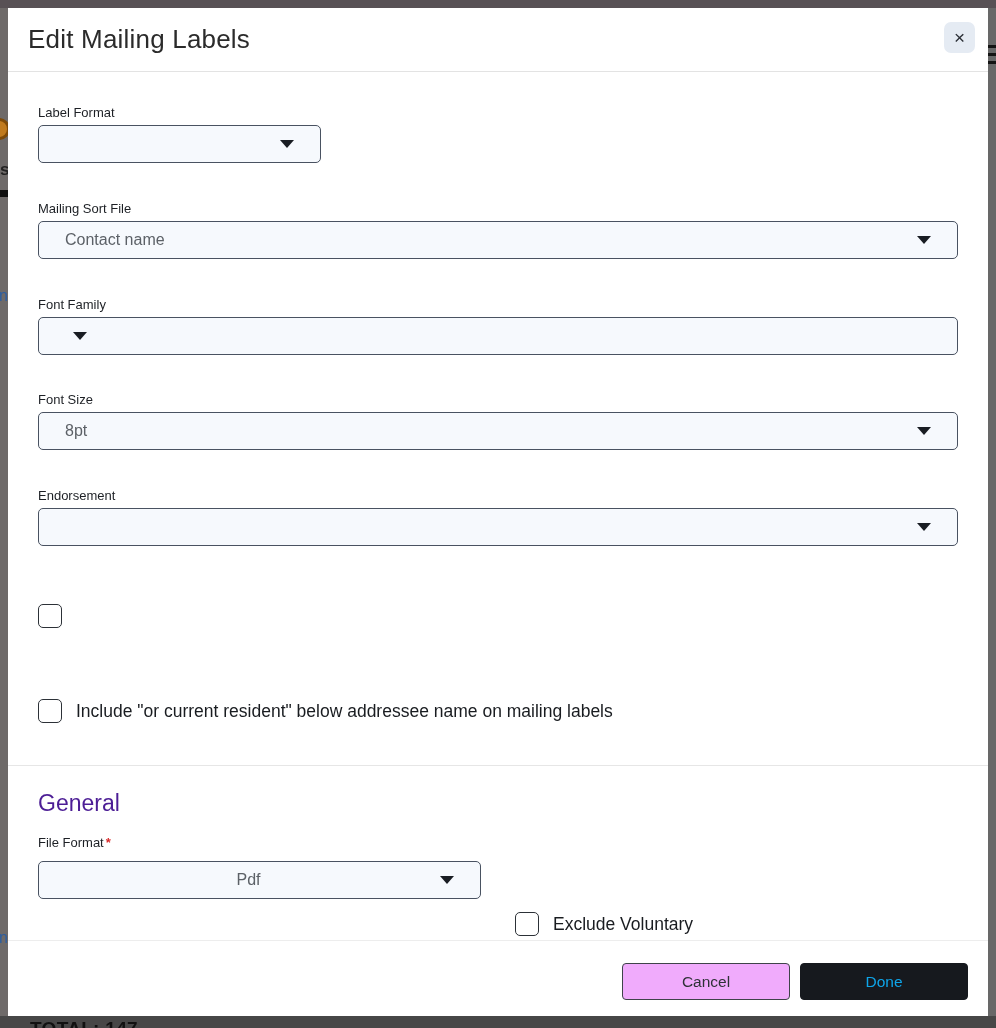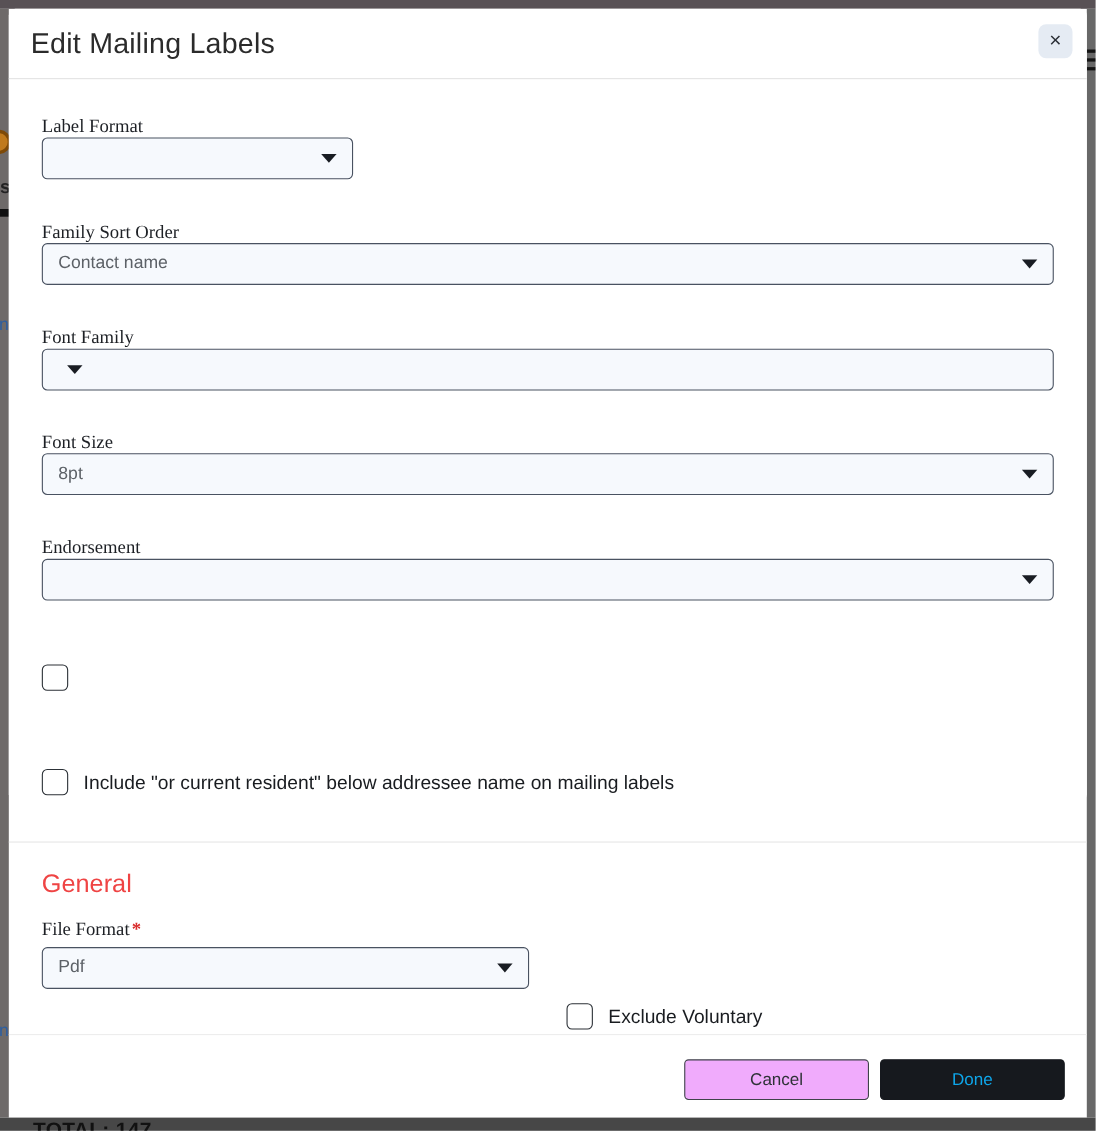--- a/index.html
+++ b/index.html
@@ -50,56 +50,56 @@
     position: absolute; left: 936px; top: 14px; width: 31px; height: 31px;
     background: #e5ebf3; border: none; border-radius: 7px;
     font-size: 19px; color: #2b2f36; cursor: pointer;
     display: flex; align-items: center; justify-content: center;
     font-family: "Liberation Sans", sans-serif;
   }
 
   
   .field-label {
     position: absolute; left: 30px;
-    font-size: 17px; color: #1d2025; font-weight: 500; font-family: Liberation Serif, serif;
+    font-size: 13px; color: #1d2025; font-weight: 500;
   }
   .required-star { color: #d92b2b; font-weight: 700; margin-left: 2px; }
 
   .select-control {
     position: absolute; left: 30px; height: 38px;
     background: #f6f9fd; border: 1px solid #495261; border-radius: 5px;
     display: flex; align-items: center;
-    padding: 0 14px; cursor: pointer;
+    padding: 0 26px; cursor: pointer;
   }
   .select-value { font-size: 16px; color: #5c6167; flex: 1; white-space: nowrap; overflow: hidden; }
   .select-arrow {
     width: 0; height: 0; margin-left: 8px;
     border-left: 7px solid transparent; border-right: 7px solid transparent;
     border-top: 8px solid #191d23;
   }
   .w-full  { width: 920px; }
   .w-small { width: 283px; }
-  .w-mid   { width: 443px; }
+  .w-mid   { width: 443px; text-align: center; }
 
   
   .check-row { position: absolute; left: 30px; display: flex; align-items: center; }
   .checkbox {
     width: 24px; height: 24px; background: #fff;
     border: 1.7px solid #2c3137; border-radius: 5px;
     flex: 0 0 auto; cursor: pointer;
   }
   .check-label { margin-left: 14px; font-size: 17.5px; color: #191c20; }
 
   .divider {
     position: absolute; left: 0; width: 100%; height: 0;
     border-top: 1px solid #e6e6e6;
   }
   .section-heading {
     position: absolute; left: 30px;
-    font-size: 23px; color: #ef4444; font-weight: 400;
+    font-size: 23px; color: #4c1d95; font-weight: 400;
   }
 
   
   .footer-divider { top: 932px; border-top-color: #ededed; }
   .btn {
     position: absolute; top: 955px; width: 168px; height: 37px;
     border-radius: 4px; font-size: 15.5px; cursor: pointer;
     font-family: "Liberation Sans", sans-serif;
     display: flex; align-items: center; justify-content: center;
   }
@@ -134,21 +134,21 @@
       <span>×</span>
     </button>
   </div>
 
   <div class="field-label" style="top:97px">Label Format</div>
   <div class="select-control w-small" style="top:117px">
     <span class="select-value"></span>
     <span class="select-arrow"></span>
   </div>
 
-  <div class="field-label" style="top:193px">Family Sort Order</div>
+  <div class="field-label" style="top:193px">Mailing Sort File</div>
   <div class="select-control w-full" style="top:213px">
     <span class="select-value">Contact name</span>
     <span class="select-arrow"></span>
   </div>
 
   <div class="field-label" style="top:289px">Font Family</div>
   <div class="select-control w-full" style="top:309px">
     <span class="select-arrow"></span>
   </div>
 

